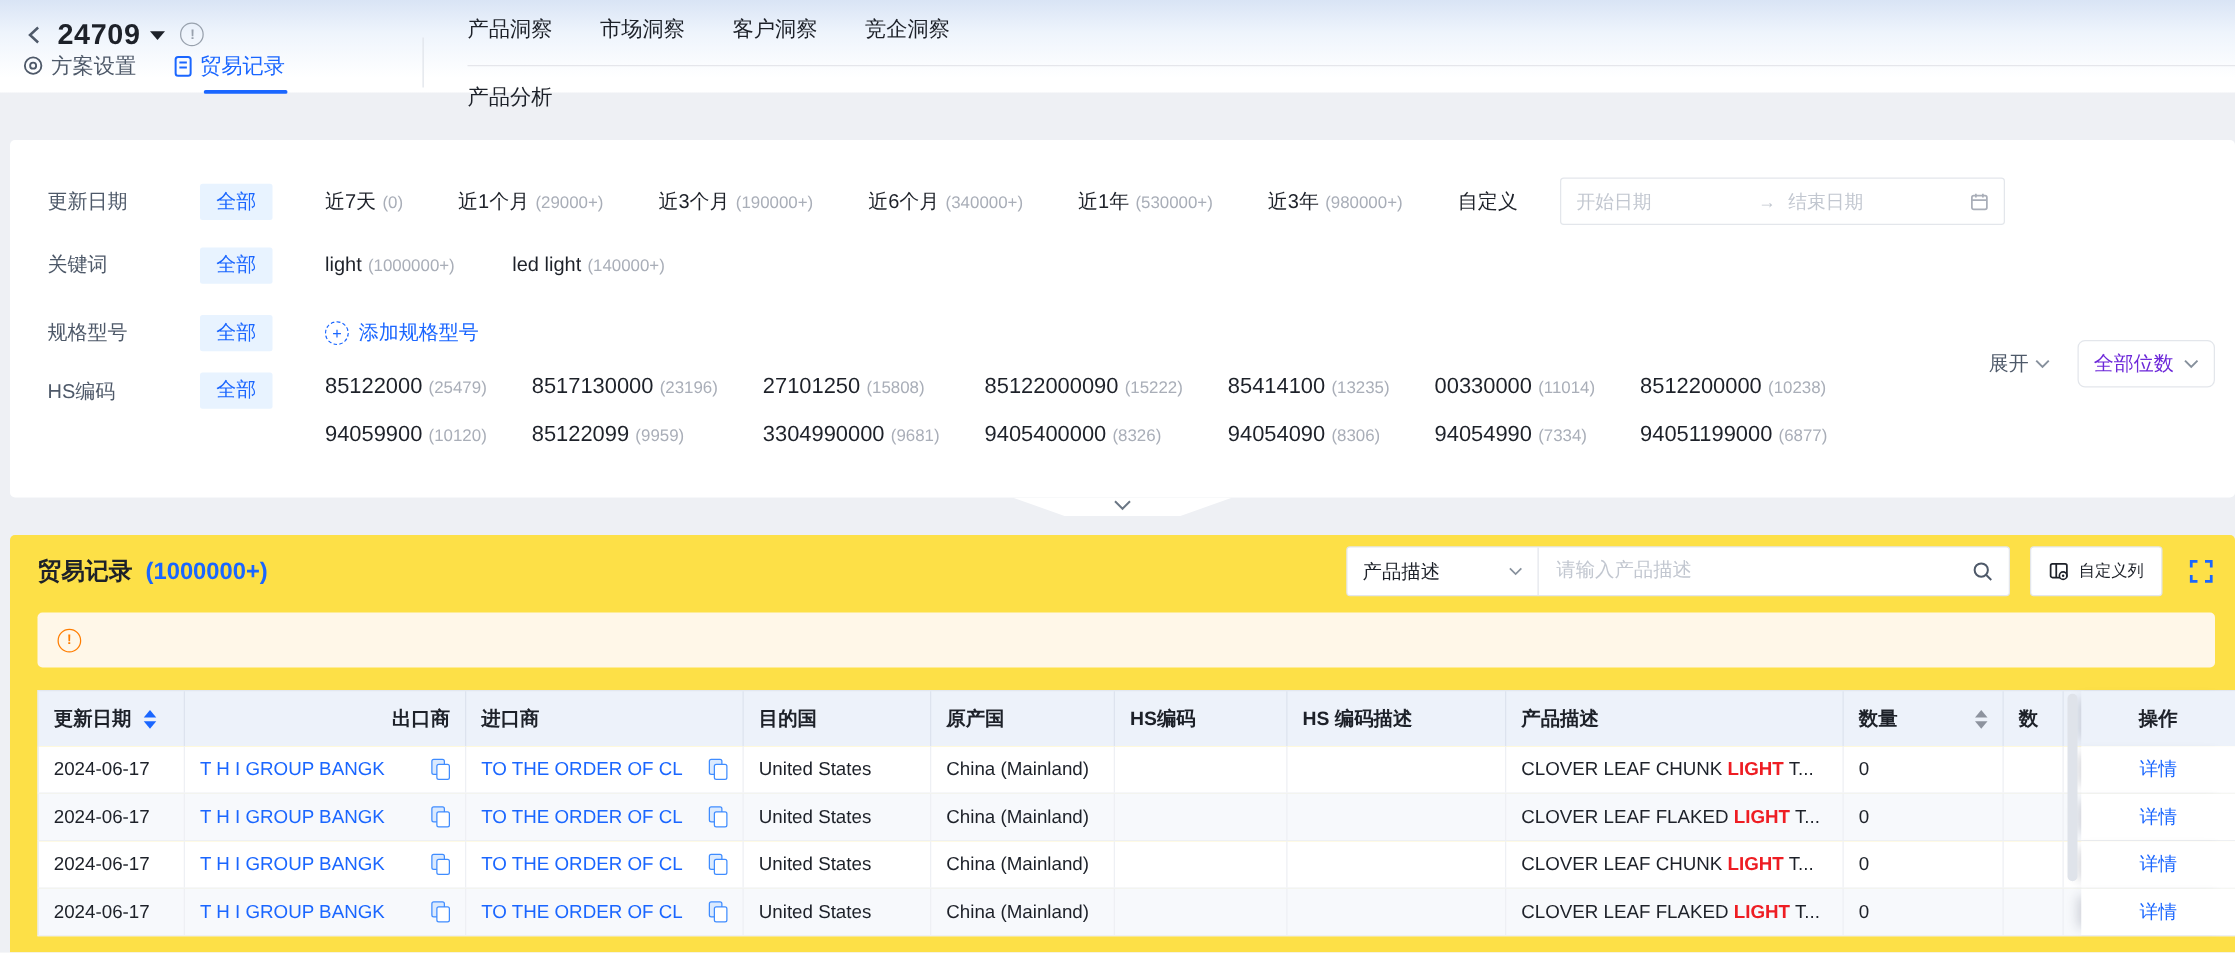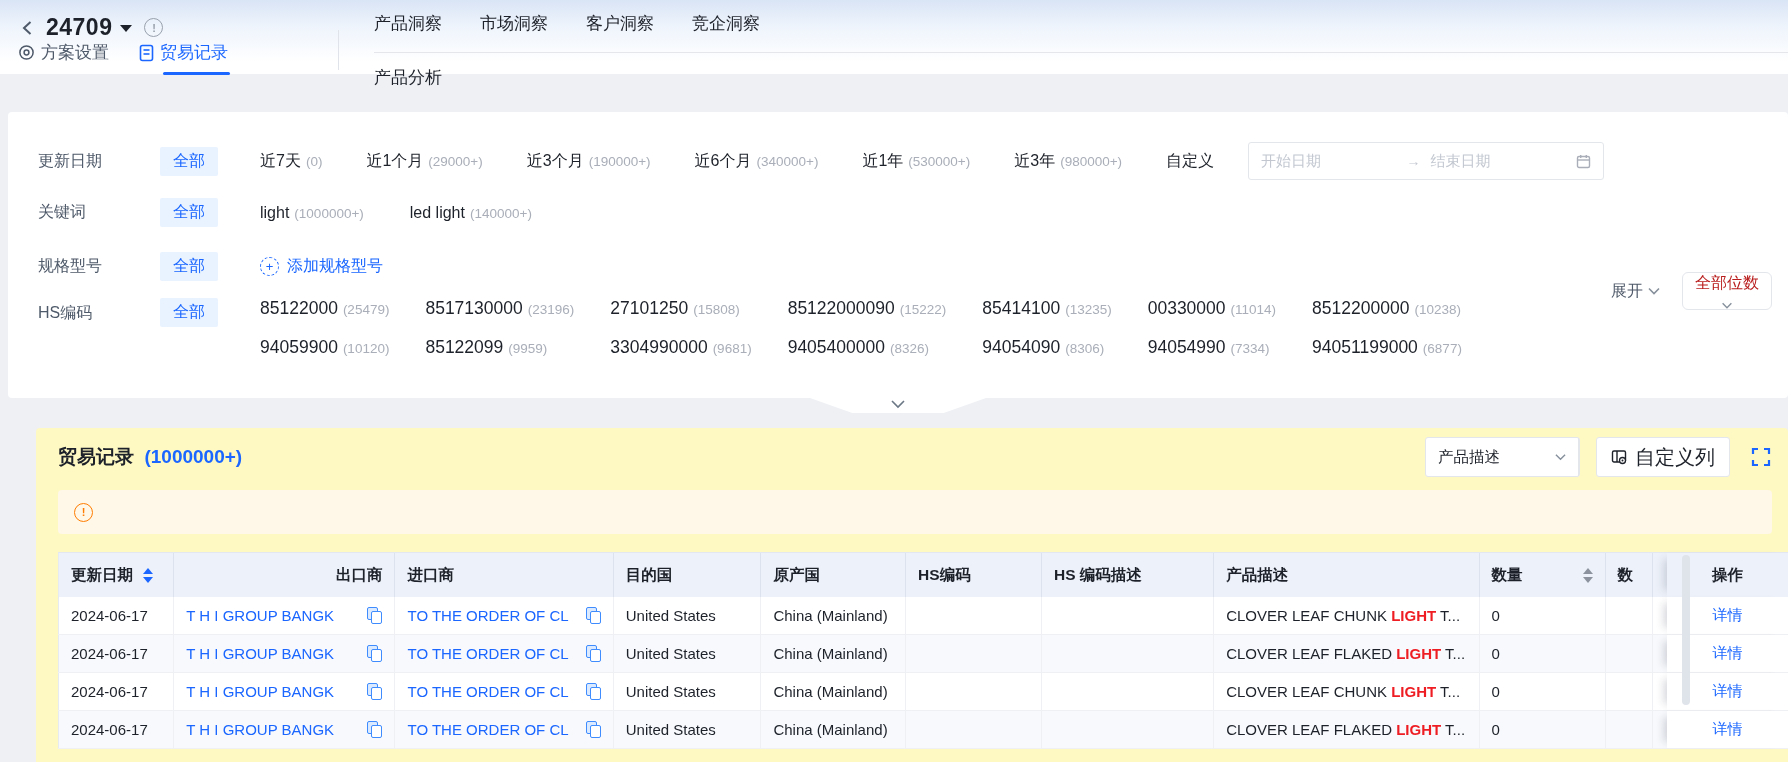--- a/index.html
+++ b/index.html
@@ -38,36 +38,36 @@
     display:flex;align-items:center;padding:0 12px;gap:10px;background:#fff;cursor:text;}
   .ph{font-size:15px;color:#c2c7d0;}
   .range-arrow{color:#c2c7d0;font-size:14px;flex:0 0 auto;}
   .range-sp{flex:1;}
   .add-spec{display:flex;align-items:center;gap:8px;color:#1a66ff;font-size:16px;cursor:pointer;}
   .add-circ{width:17px;height:17px;border:1.3px dashed #1a66ff;border-radius:50%;display:flex;align-items:center;justify-content:center;font-size:13px;line-height:1;}
   .hs-grid{display:grid;grid-template-columns:repeat(7,max-content);column-gap:36px;row-gap:18px;align-items:baseline;max-width:1330px;}
   .hs-grid .nm{font-size:17.5px;}
   .hs-controls{position:absolute;right:16px;top:160px;display:flex;align-items:center;gap:22px;}
   .expand-link{display:flex;align-items:center;gap:5px;color:#4e5969;font-size:16px;cursor:pointer;}
-  .digits-select{border:1px solid #e3e6eb;border-radius:6px;height:36px;display:flex;align-items:center;gap:8px;padding:0 12px;color:#b91c1c;font-size:16px;cursor:pointer;background:#fff;flex-direction:column;}
+  .digits-select{border:1px solid #e3e6eb;border-radius:6px;height:36px;display:flex;align-items:center;gap:8px;padding:0 12px;color:#6d28d9;font-size:16px;cursor:pointer;background:#fff;}
   .notch{position:absolute;left:50%;transform:translateX(-50%);bottom:-15px;width:176px;height:15px;background:#fff;
     clip-path:polygon(0 0,100% 0,76% 100%,24% 100%);display:flex;align-items:flex-start;justify-content:center;cursor:pointer;}
 
   
-  .records-card{position:absolute;left:8px;right:0;top:428px;height:334px;background:#fef9c3;border-radius:4px 4px 0 0;margin-left:28px;}
+  .records-card{position:absolute;left:8px;right:0;top:428px;height:334px;background:#fde047;border-radius:4px 4px 0 0;}
   .sec-head{position:absolute;left:22px;right:16px;top:0;height:58px;display:flex;align-items:center;justify-content:space-between;}
   .sec-title{font-size:19px;font-weight:bold;}
   .sec-count{color:#1a66ff;font-weight:bold;margin-left:6px;}
   .head-controls{display:flex;align-items:center;gap:16px;}
   .search-group{display:flex;align-items:center;border:1px solid #e3e6eb;border-radius:3px;height:38px;background:#fff;}
   .search-select{display:flex;align-items:center;justify-content:space-between;width:128px;padding:0 12px;height:100%;border-right:1px solid #e3e6eb;cursor:pointer;font-size:15.5px;color:#1d2129;}
   .search-box{display:flex;align-items:center;width:352px;padding:0 12px;gap:8px;}
   .search-box input{flex:1;border:none;outline:none;font-size:15.5px;color:#1d2129;background:transparent;font-family:inherit;}
   .search-box input::placeholder{color:#c2c7d0;}
-  .btn-cols{display:flex;align-items:center;gap:8px;height:38px;border:1px solid #e3e6eb;border-radius:3px;padding:0 14px;font-size:20px;color:#1d2129;cursor:pointer;background:#fff;}
+  .btn-cols{display:flex;align-items:center;gap:8px;height:38px;border:1px solid #e3e6eb;border-radius:3px;padding:0 14px;font-size:13px;color:#1d2129;cursor:pointer;background:#fff;}
   .fs-ic{width:22px;height:22px;cursor:pointer;margin-left:4px;}
 
   .banner{position:absolute;left:22px;right:16px;top:62px;height:44px;background:#fff7e8;border-radius:4px;
     display:flex;align-items:center;padding:0 16px;gap:10px;box-sizing:border-box;}
   .warn-circ{width:17px;height:17px;border:1.5px solid #ff7d00;border-radius:50%;color:#ff7d00;font-size:11px;font-weight:bold;
     display:flex;align-items:center;justify-content:center;flex:0 0 auto;}
   .banner-text{font-size:15.5px;color:#33383f;}
   .banner-text .hl{color:#ff7d00;}
   .banner-link{color:#1a66ff;cursor:pointer;margin-left:6px;}
 
@@ -309,20 +309,27 @@
         <span class="sec-title sec-count">(1000000+)</span>
       </div>
       <div class="head-controls">
         <div class="search-group">
           <div class="search-select">
             <span>产品描述</span>
             <svg width="11" height="8" viewBox="0 0 12 8">
                 <polyline points="1,1.5 6,6.5 11,1.5" fill="none" stroke="#86909c" stroke-width="1.5"></polyline>
               </svg>
           </div>
+          <div class="search-box">
+            <input type="text" placeholder="请输入产品描述" style="">
+            <svg width="18" height="18" viewBox="0 0 18 18">
+              <circle cx="8" cy="8" r="5.3" fill="none" stroke="#4e5969" stroke-width="1.6"></circle>
+              <line x1="12" y1="12" x2="16" y2="16" stroke="#4e5969" stroke-width="1.6"></line>
+            </svg>
+          </div>
         </div>
         <div class="btn-cols">
           <svg width="16" height="16" viewBox="0 0 16 16">
             <rect x="1.5" y="2" width="13" height="11" rx="1.5" fill="none" stroke="#1d2129" stroke-width="1.4"></rect>
             <line x1="6" y1="2" x2="6" y2="13" stroke="#1d2129" stroke-width="1.4"></line>
             <circle cx="11.5" cy="11.5" r="3" fill="#fff" stroke="#1d2129" stroke-width="1.3"></circle>
             <circle cx="11.5" cy="11.5" r="1" fill="#1d2129"></circle>
           </svg>
           <span>自定义列</span>
         </div>

